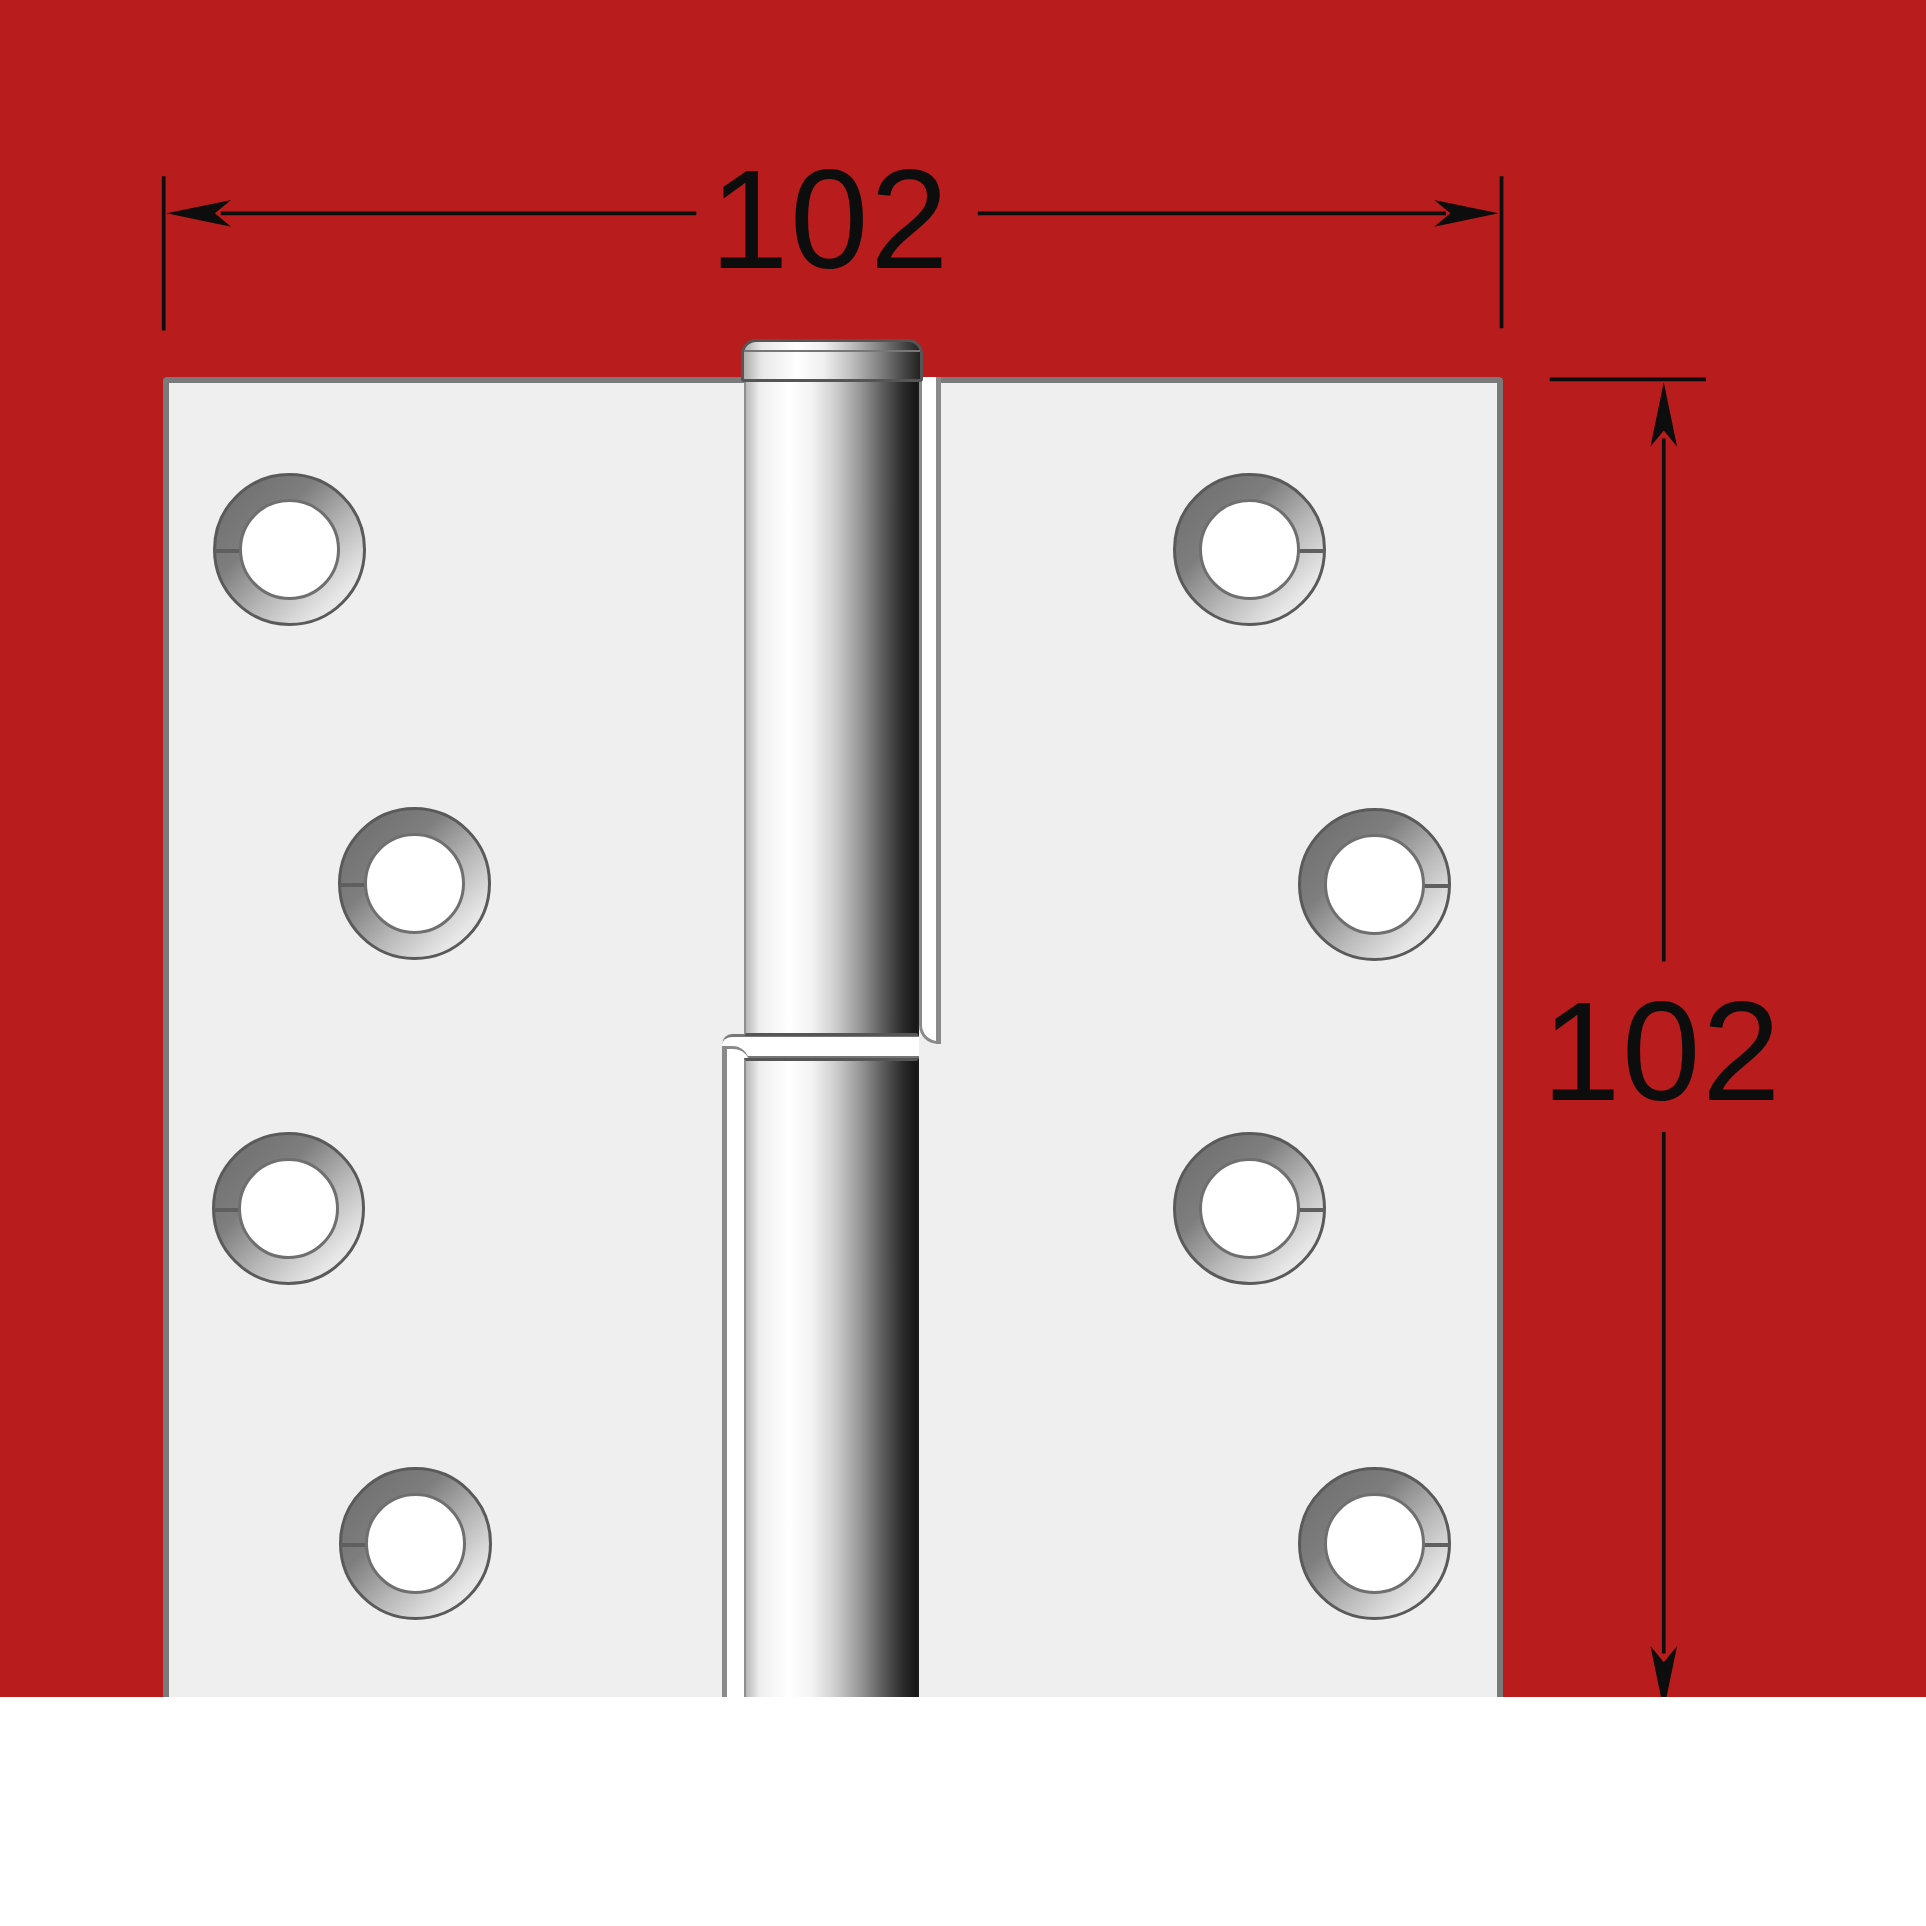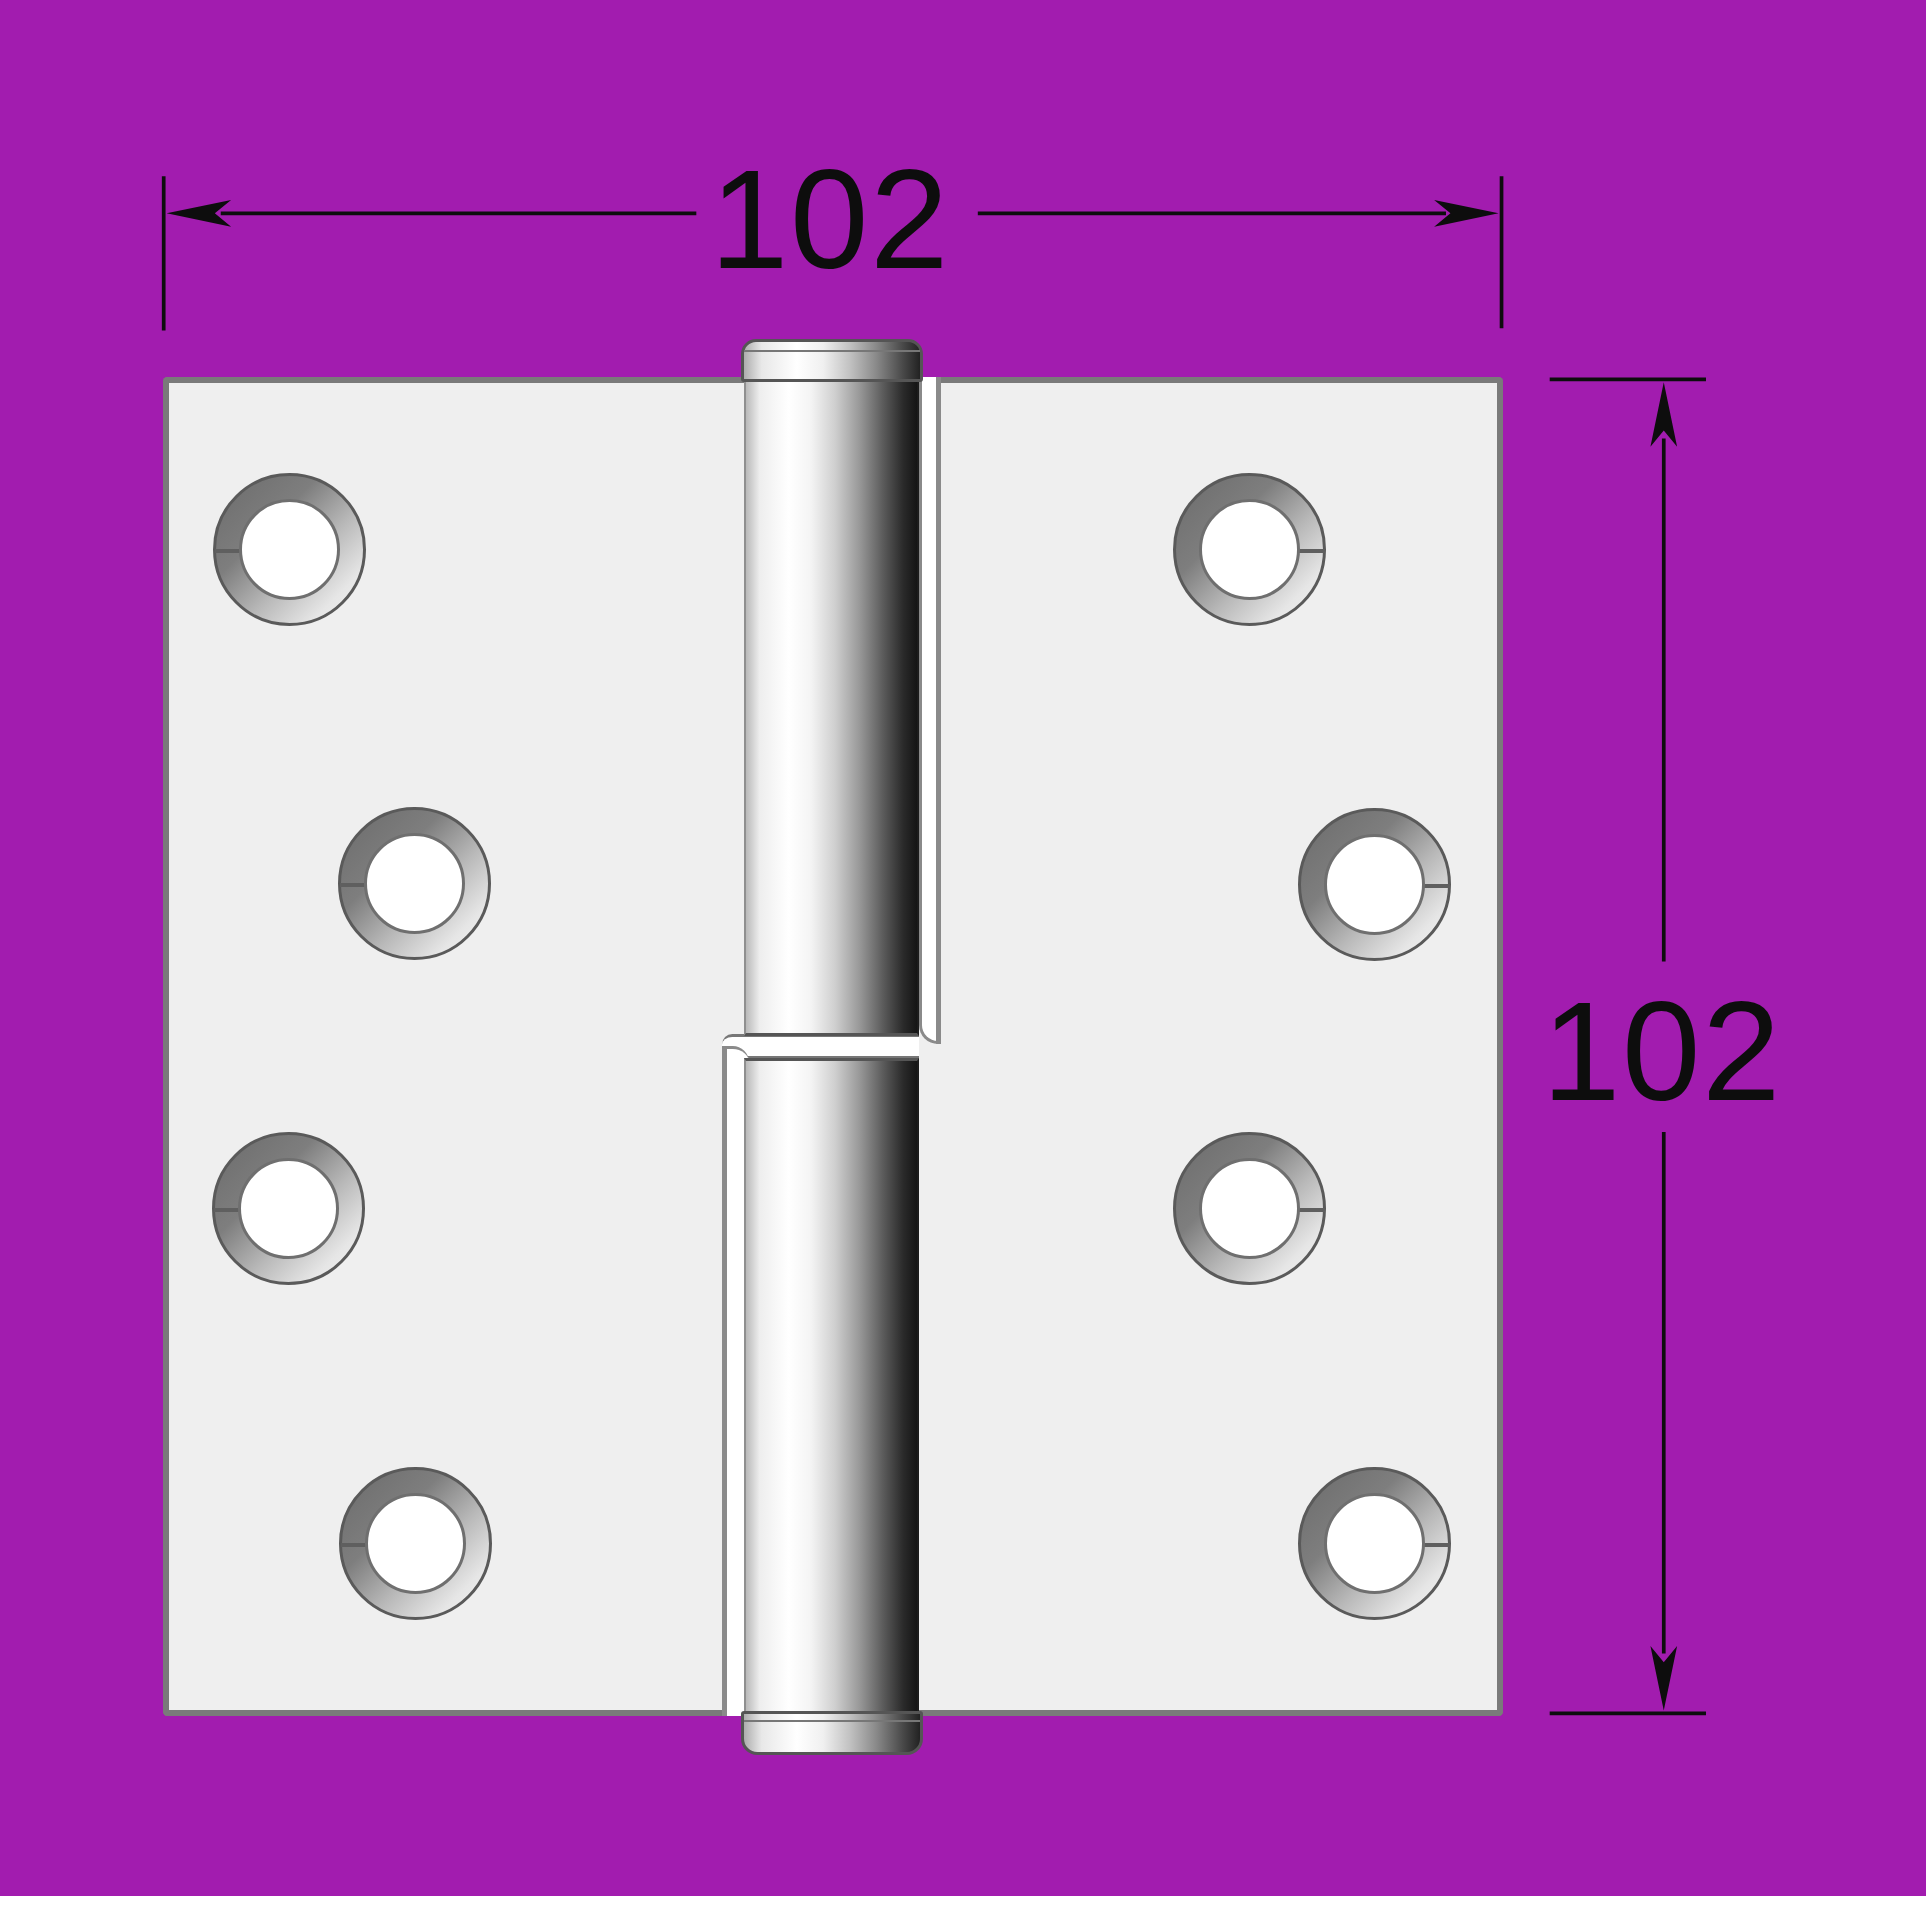--- a/index.html
+++ b/index.html
@@ -1,16 +1,16 @@
 <!DOCTYPE html>
 <html style="--plate-fill: #efefef; --plate-border: #7a7a7a; --logo-color: #bdbdbd;font-size:12px"><head>
 <meta charset="utf-8">
 <style>
   html,body{margin:0;padding:0;background:#ffffff;}
-  .canvas{position:relative;width:1926px;height:1896px;background:#a21caf;overflow:hidden;
+  .canvas{position:relative;width:1926px;height:1697px;background:#b91c1c;overflow:hidden;
           font-family:"Liberation Sans","DejaVu Sans",sans-serif;}
   
   .plate{position:absolute;background:var(--plate-fill);border:6.7px solid var(--plate-border);box-sizing:border-box;}
   .plate.left{left:163px;top:377px;width:585px;height:1339px;border-right:none;border-radius:4.4px 0 0 4.4px;}
   .plate.right{left:919px;top:377px;width:584px;height:1339px;border-left:none;border-radius:0 4.4px 4.4px 0;}
   
   .slot{position:absolute;background:#ffffff;box-sizing:border-box;}
   .slot.upper-right{left:919px;top:377px;width:22px;height:667px;
       border-left:3px solid #8a8a8a;border-right:5.2px solid #8a8a8a;border-bottom:3px solid #8a8a8a;
       border-bottom-left-radius:19px;}

